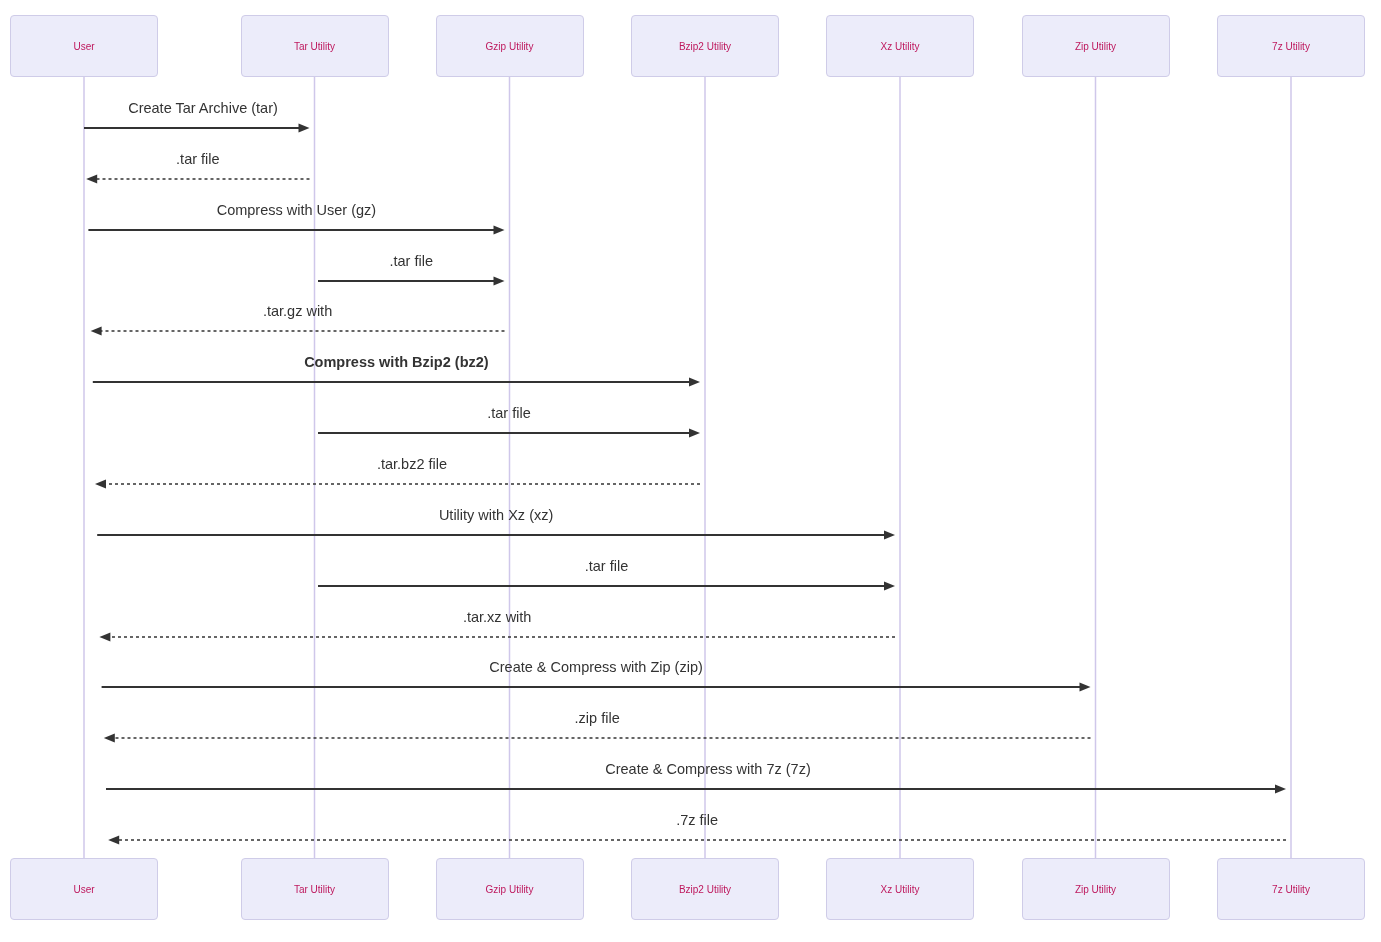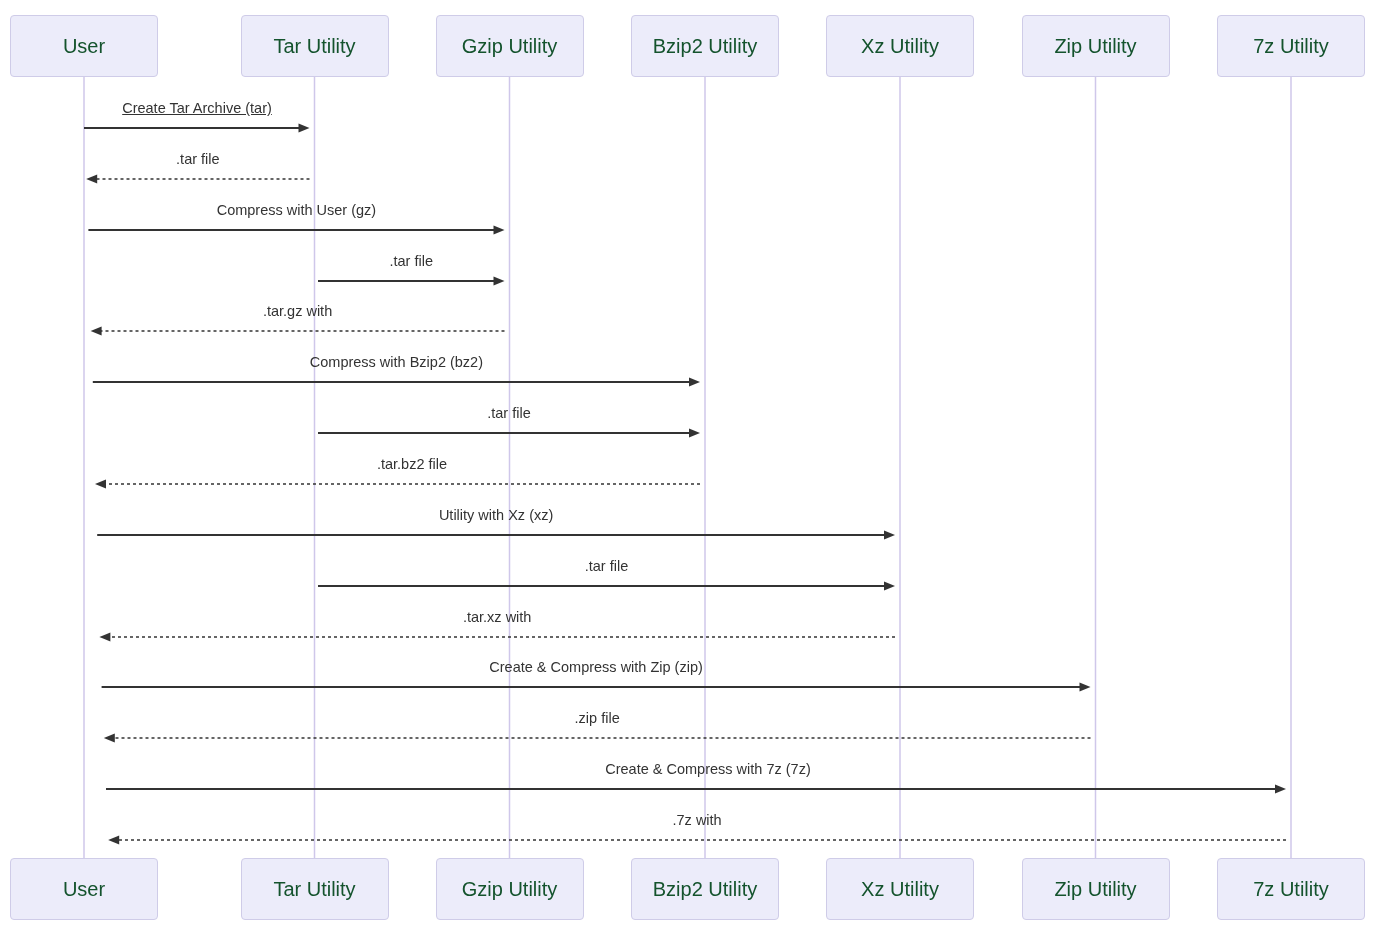--- a/index.html
+++ b/index.html
@@ -27,22 +27,22 @@
     width: 146px;
     height: 60px;
     background: #ececfa;
     border: 1px solid #cfcce8;
     border-radius: 4px;
     display: flex;
     align-items: center;
     justify-content: center;
   }
   .actor-label {
-    font-size: 20px;
-    color: #14532d;
+    font-size: 10px;
+    color: #be185d;
     white-space: nowrap;
   }
   .message-label {
     position: absolute;
     transform: translateX(-50%);
     font-size: 14.5px;
     line-height: 18px;
     height: 18px;
     color: #333333;
     white-space: nowrap;
@@ -127,28 +127,28 @@
   </div>
     <div class="actor" style="left: 1021.5px; top: 858px;">
     <span class="actor-label">Zip Utility</span>
   </div>
     <div class="actor" style="left: 1217px; top: 15px;">
     <span class="actor-label">7z Utility</span>
   </div>
     <div class="actor" style="left: 1217px; top: 858px;">
     <span class="actor-label">7z Utility</span>
   </div>
-    <div class="message-label" style="left: 197px; top: 99px; text-decoration: underline;">Create Tar Archive (tar)</div>
+    <div class="message-label" style="left: 203px; top: 99px;">Create Tar Archive (tar)</div>
     <div class="message-label" style="left: 197.85px; top: 150px;">.tar file</div>
     <div class="message-label" style="left: 296.45px; top: 201px;">Compress with User (gz)</div>
     <div class="message-label" style="left: 411.25px; top: 252px;">.tar file</div>
     <div class="message-label" style="left: 297.55px; top: 302px;">.tar.gz with</div>
-    <div class="message-label" style="left: 396.4px; top: 353px;">Compress with Bzip2 (bz2)</div>
+    <div class="message-label" style="left: 396.4px; top: 353px; font-weight: bold;">Compress with Bzip2 (bz2)</div>
     <div class="message-label" style="left: 509px; top: 404px;">.tar file</div>
     <div class="message-label" style="left: 412px; top: 455px; text-align: right;">.tar.bz2 file</div>
     <div class="message-label" style="left: 496.1px; top: 506px;">Utility with Xz (xz)</div>
     <div class="message-label" style="left: 606.5px; top: 557px;">.tar file</div>
     <div class="message-label" style="left: 497.2px; top: 608px;">.tar.xz with</div>
     <div class="message-label" style="left: 596.05px; top: 658px;">Create &amp; Compress with Zip (zip)</div>
     <div class="message-label" style="left: 597.15px; top: 709px;">.zip file</div>
     <div class="message-label" style="left: 696px; top: 760px; margin-left: 12px;">Create &amp; Compress with 7z (7z)</div>
-    <div class="message-label" style="left: 697.1px; top: 811px;">.7z with</div>
+    <div class="message-label" style="left: 697.1px; top: 811px;">.7z file</div>
   </div>
 
 </body></html>

